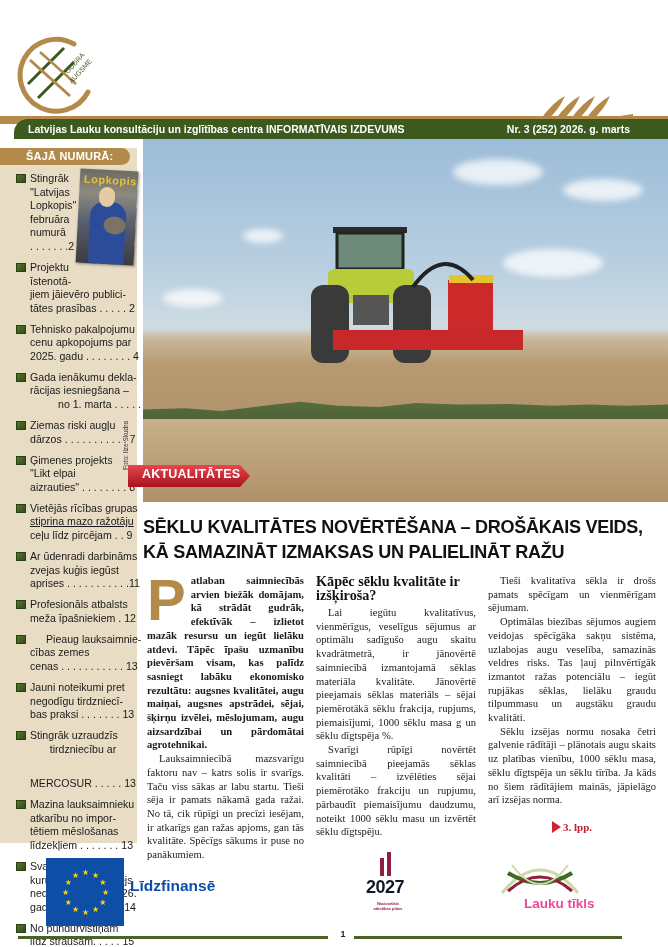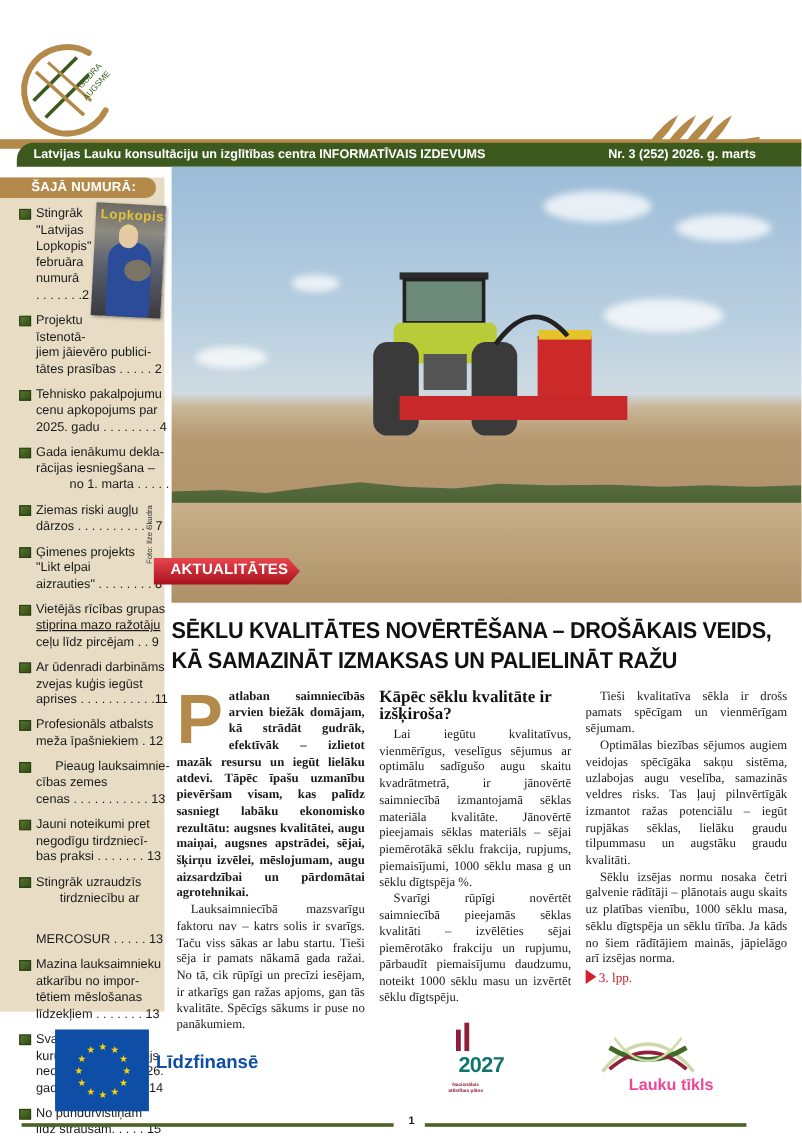--- a/index.html
+++ b/index.html
@@ -49,29 +49,29 @@
   
   .col { position: absolute; top: 574px; font-family: "Liberation Serif", serif; font-size: 10.6px; line-height: 13.7px; text-align: justify; hyphens: manual; color: #1a1a1a; }
   .col p { text-indent: 12px; }
   .col p.noindent { text-indent: 0; }
   .col-1 { left: 147px; width: 157px; }
   .col-2 { left: 316px; width: 160px; }
   .col-3 { left: 488px; width: 168px; top: 574px; }
   .dropcap { float: left; font-family: "Liberation Sans", sans-serif; font-weight: bold; font-size: 58px; line-height: 48px; color: #b48a4a; margin: 2px 5px 0 0; height: 50px; }
   .lead { font-weight: bold; }
   .subhead { font-family: "Liberation Serif", serif; font-weight: bold; font-size: 14.2px; line-height: 14px; color: #111; margin-bottom: 4px; text-align: left; }
-  .cont { text-align: left; font-weight: normal; color: #c0202a; font-size: 11px; margin-top: 1px; }
+  .cont { text-align: center; font-weight: bold; color: #c0202a; font-size: 11px; margin-top: 14px; }
   .cont .arrow { display: inline-block; width: 0; height: 0; border-top: 6px solid transparent; border-bottom: 6px solid transparent; border-left: 9px solid #d42030; vertical-align: -2px; margin-right: 2px; }
 
   
   .eu-flag { position: absolute; left: 46px; top: 858px; width: 78px; height: 68px; background: #0e4ea6; }
   .eu-text { position: absolute; left: 130px; top: 876px; font-family: "Liberation Sans", sans-serif; font-weight: bold; font-size: 15.5px; line-height: 20px; color: #0e4ea6; }
   .nap { position: absolute; left: 362px; top: 852px; width: 50px; height: 64px; }
   .nap .bars { position: absolute; left: 18px; top: 0; }
-  .nap .year { position: absolute; left: 20px; top: 25px; font-family: "Liberation Sans", sans-serif; font-weight: bold; font-size: 18px; color: #0f766e; letter-spacing: -0.5px; }
+  .nap .year { position: absolute; left: 4px; top: 25px; font-family: "Liberation Sans", sans-serif; font-weight: bold; font-size: 18px; color: #0f172a; letter-spacing: -0.5px; }
   .nap .caption { position: absolute; left: 6px; top: 49px; width: 40px; font-family: "Liberation Sans", sans-serif; font-size: 4px; line-height: 5px; color: #8f1f3a; text-align: center; font-weight: bold; }
   .lt-logo { position: absolute; left: 498px; top: 853px; width: 84px; height: 66px; }
   .lt-text { position: absolute; left: 524px; top: 896px; font-family: "Liberation Sans", sans-serif; font-weight: bold; font-size: 13.5px; color: #ec4899; }
 
   .footer-rule-l { position: absolute; left: 18px; top: 936px; width: 310px; height: 3px; background: #4a6226; }
   .footer-rule-r { position: absolute; left: 354px; top: 936px; width: 268px; height: 3px; background: #4a6226; }
   .page-num { position: absolute; left: 336px; top: 929px; width: 14px; text-align: center; font-family: "Liberation Sans", sans-serif; font-weight: bold; font-size: 9px; color: #222; }
 </style>
 </head>
 <body>

